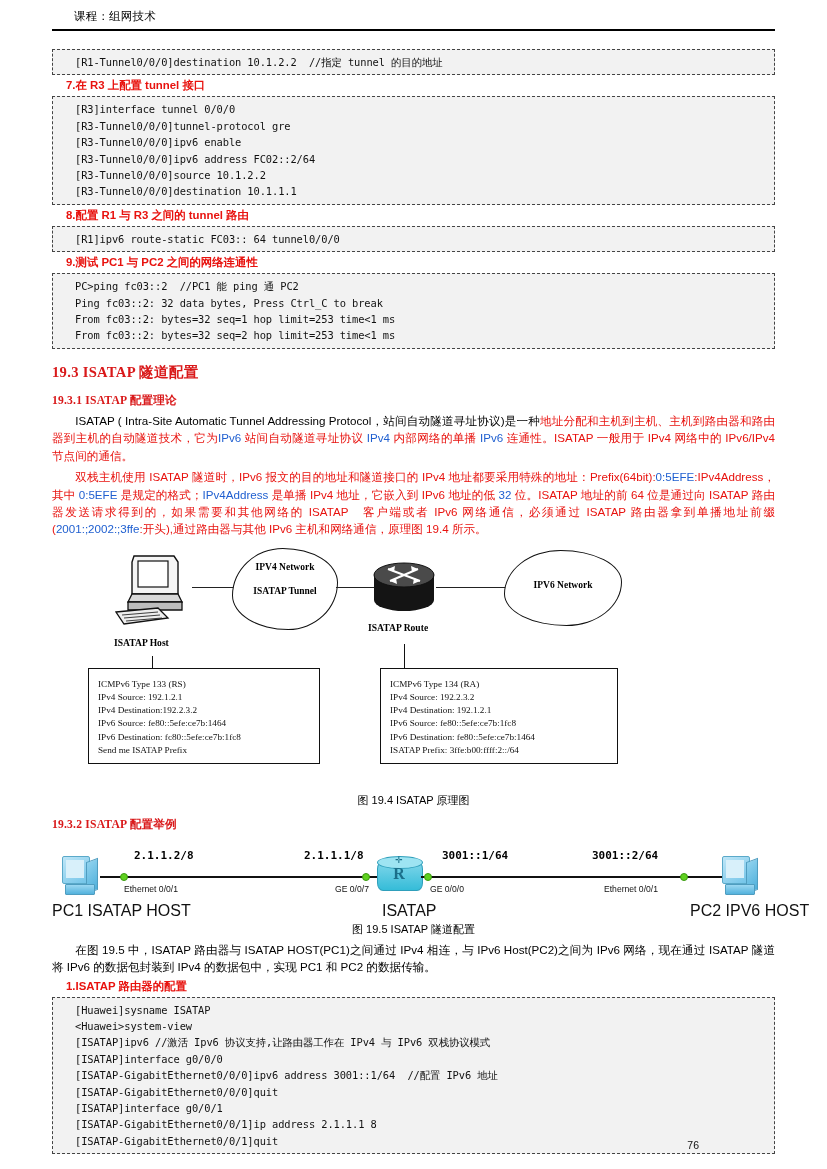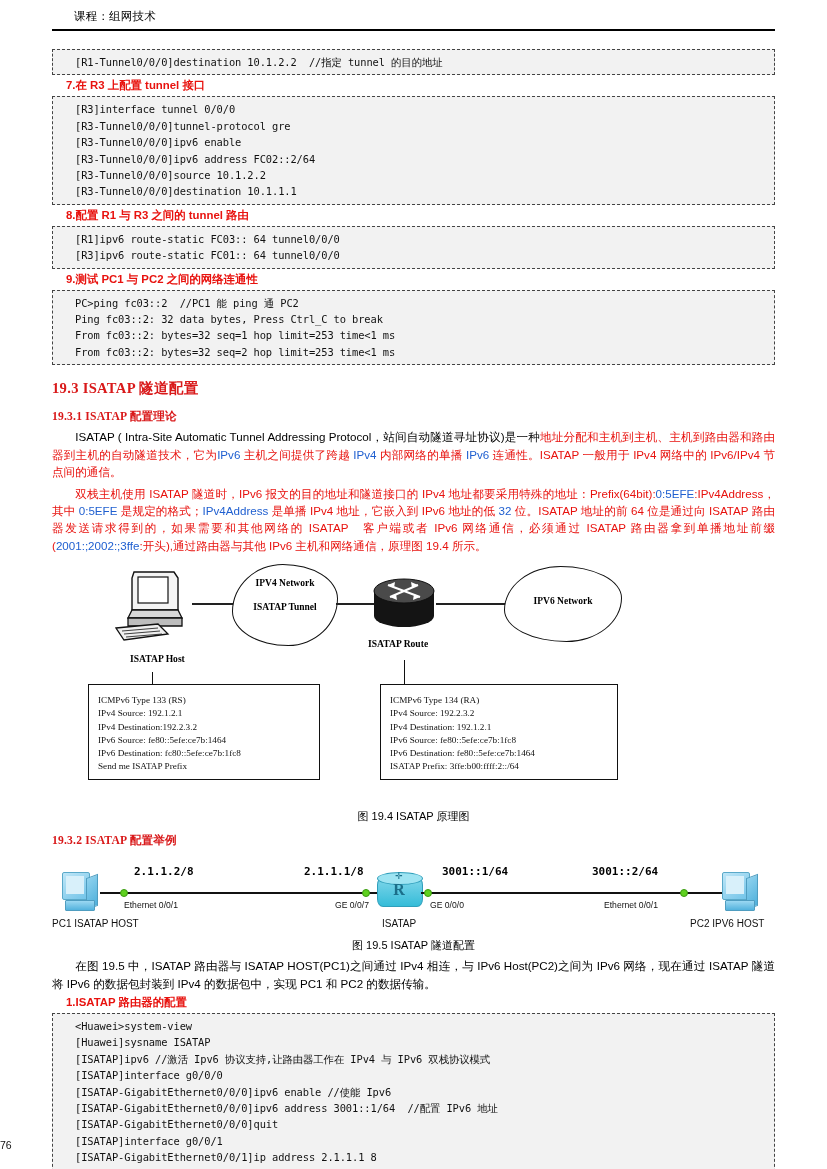--- a/index.html
+++ b/index.html
@@ -155,21 +155,21 @@
   }
   .ipv{
     position:absolute;
     font-family:"DejaVu Sans Mono","Liberation Mono",monospace;
     font-weight:bold;font-size:11px;white-space:nowrap;top:13px;
   }
   .ifn{
     position:absolute;font-size:8.6px;white-space:nowrap;top:48px;color:#111;
   }
   .nodename{
-    position:absolute;font-size:10px;white-space:nowrap;top:66px;color:#111;
+    position:absolute;font-size:16px;white-space:nowrap;top:66px;color:#111;
   }
   
   .pc{position:absolute;top:18px;width:44px;height:44px;}
   .pc .mon{
     position:absolute;left:2px;top:2px;width:26px;height:26px;
     background:linear-gradient(145deg,#bfe6f7,#6fc3e8);
     border:1px solid #5aa9c9;border-radius:2px;
   }
   .pc .mon:after{
     content:"";position:absolute;left:3px;top:3px;right:5px;bottom:5px;
@@ -201,21 +201,21 @@
     position:absolute;left:0;top:9px;width:44px;text-align:center;
     font-size:16px;font-weight:bold;color:#1b6f8a;
     font-family:"Liberation Serif","DejaVu Serif",serif;
   }
   .rt .arrows{
     position:absolute;left:10px;top:-1px;width:24px;height:11px;
     font-size:9px;color:#1b6f8a;text-align:center;line-height:11px;
   }
 
   .pagenum{
-    position:absolute;bottom:18px;left:0;width:699px;text-align:left;
+    position:absolute;bottom:18px;left:0;width:699px;text-align:right;
     font-size:10.5px;color:#111;
   }
 </style>
 </head>
 <body>
 
 <div class="page">
 
   <div class="hdr">课程：组网技术</div>
   <div class="hdr-rule"></div>
@@ -230,55 +230,54 @@
     <div class="ln">[R3-Tunnel0/0/0]tunnel-protocol gre</div>
     <div class="ln">[R3-Tunnel0/0/0]ipv6 enable</div>
     <div class="ln">[R3-Tunnel0/0/0]ipv6 address FC02::2/64</div>
     <div class="ln">[R3-Tunnel0/0/0]source 10.1.2.2</div>
     <div class="ln">[R3-Tunnel0/0/0]destination 10.1.1.1</div>
   </div>
 
   <div class="step">8.配置 R1 与 R3 之间的 tunnel 路由</div>
   <div class="code">
     <div class="ln">[R1]ipv6 route-static FC03:: 64 tunnel0/0/0</div>
-    <div class="ln">[R3]ipv6 route-static FC01:: 64 tunnel0/0/0</div>
   </div>
 
   <div class="step">9.测试 PC1 与 PC2 之间的网络连通性</div>
   <div class="code">
     <div class="ln">PC&gt;ping fc03::2  //PC1 能 ping 通 PC2</div>
     <div class="ln">Ping fc03::2: 32 data bytes, Press Ctrl_C to break</div>
     <div class="ln">From fc03::2: bytes=32 seq=1 hop limit=253 time&lt;1 ms</div>
     <div class="ln">From fc03::2: bytes=32 seq=2 hop limit=253 time&lt;1 ms</div>
   </div>
 
   <div class="h2">19.3  ISATAP 隧道配置</div>
   <div class="h3">19.3.1 ISATAP 配置理论</div>
 
   <div class="para">
-    <span class="bk">ISATAP ( Intra-Site Automatic Tunnel Addressing Protocol，站间自动隧道寻址协议)是一种</span><span class="rd">地址分配和主机到主机、主机到路由器和路由器到主机的自动隧道技术，它为</span><span class="bl">IPv6</span><span class="rd"> 主机之间提供了跨越 </span><span class="bl">IPv4</span><span class="rd"> 内部网络的单播 </span><span class="bl">IPv6</span><span class="rd"> 连通性。ISATAP 一般用于 IPv4 网络中的 IPv6/IPv4 节点间的通信。</span>
+    <span class="bk">ISATAP ( Intra-Site Automatic Tunnel Addressing Protocol，站间自动隧道寻址协议)是一种</span><span class="rd">地址分配和主机到主机、主机到路由器和路由器到主机的自动隧道技术，它为</span><span class="bl">IPv6</span><span class="rd"> 站间自动隧道寻址协议 </span><span class="bl">IPv4</span><span class="rd"> 内部网络的单播 </span><span class="bl">IPv6</span><span class="rd"> 连通性。ISATAP 一般用于 IPv4 网络中的 IPv6/IPv4 节点间的通信。</span>
   </div>
 
   <div class="para">
     <span class="rd">双栈主机使用 ISATAP 隧道时，IPv6 报文的目的地址和隧道接口的 IPv4 地址都要采用特殊的地址：Prefix(64bit):</span><span class="bl">0:5EFE</span><span class="rd">:IPv4Address，其中 </span><span class="bl">0:5EFE</span><span class="rd"> 是规定的格式；</span><span class="bl">IPv4Address</span><span class="rd"> 是单播 IPv4 地址，它嵌入到 IPv6 地址的低 </span><span class="bl">32</span><span class="rd"> 位。ISATAP 地址的前 64 位是通过向 ISATAP 路由器发送请求得到的，如果需要和其他网络的 ISATAP　客户端或者 IPv6 网络通信，必须通过 ISATAP 路由器拿到单播地址前缀(</span><span class="bl">2001:;2002:;3ffe</span><span class="rd">:开头),通过路由器与其他 IPv6 主机和网络通信，原理图 19.4 所示。</span>
   </div>
 
   <div class="fig1">
 
     <svg style="position:absolute;left:60px;top:8px;" width="86" height="78" viewBox="0 0 86 78">
       <polygon points="22,4 62,4 66,10 66,42 20,42 20,10" fill="#f4f4f4" stroke="#111" stroke-width="1.4"></polygon>
       <rect x="26" y="9" width="30" height="26" fill="#fff" stroke="#111" stroke-width="1.2"></rect>
       <polygon points="20,42 66,42 70,50 16,50" fill="#d8d8d8" stroke="#111" stroke-width="1.3"></polygon>
       <polygon points="16,50 70,50 70,58 16,58" fill="#bdbdbd" stroke="#111" stroke-width="1.3"></polygon>
       <polygon points="4,60 46,56 56,66 12,72" fill="#eee" stroke="#111" stroke-width="1.3"></polygon>
       <line x1="10" y1="63" x2="46" y2="60" stroke="#111" stroke-width="0.8"></line>
       <line x1="12" y1="66" x2="48" y2="63" stroke="#111" stroke-width="0.8"></line>
       <line x1="14" y1="69" x2="50" y2="66" stroke="#111" stroke-width="0.8"></line>
     </svg>
-    <div class="figlabel" style="left:78px;top:93px;">ISATAP Host</div>
+    <div class="figlabel" style="left:62px;top:93px;">ISATAP Host</div>
 
     <div class="wire" style="left:140px;top:43px;width:44px;"></div>
 
     <div class="cloud" style="left:180px;top:4px;width:106px;height:82px;"></div>
     <div style="position:absolute;left:180px;top:18px;width:106px;">
       <div class="cloudtxt" style="top:0;">IPV4 Network</div>
       <div class="cloudtxt" style="top:24px;">ISATAP Tunnel</div>
     </div>
 
     <div class="wire" style="left:284px;top:43px;width:40px;"></div>
@@ -375,25 +374,24 @@
     </div>
     <div class="nodename" style="left:638px;text-align:center;">PC2 IPV6 HOST</div>
   </div>
 
   <div class="cap">图 19.5 ISATAP 隧道配置</div>
 
   <div class="para">在图 19.5 中，ISATAP 路由器与 ISATAP HOST(PC1)之间通过 IPv4 相连，与 IPv6 Host(PC2)之间为 IPv6 网络，现在通过 ISATAP 隧道将 IPv6 的数据包封装到 IPv4 的数据包中，实现 PC1 和 PC2 的数据传输。</div>
 
   <div class="step">1.ISATAP 路由器的配置</div>
   <div class="code">
+    <div class="ln">[Huawei]sysname ISATAP</div>
     <div class="ln">&lt;Huawei&gt;system-view</div>
-    <div class="ln">[Huawei]sysname ISATAP</div>
     <div class="ln">[ISATAP]ipv6 //激活 Ipv6 协议支持,让路由器工作在 IPv4 与 IPv6 双栈协议模式</div>
     <div class="ln">[ISATAP]interface g0/0/0</div>
-    <div class="ln">[ISATAP-GigabitEthernet0/0/0]ipv6 enable //使能 Ipv6</div>
     <div class="ln">[ISATAP-GigabitEthernet0/0/0]ipv6 address 3001::1/64  //配置 IPv6 地址</div>
     <div class="ln">[ISATAP-GigabitEthernet0/0/0]quit</div>
     <div class="ln">[ISATAP]interface g0/0/1</div>
     <div class="ln">[ISATAP-GigabitEthernet0/0/1]ip address 2.1.1.1 8</div>
     <div class="ln">[ISATAP-GigabitEthernet0/0/1]quit</div>
   </div>
 
 </div>
 
 <div class="pagenum">76</div>

